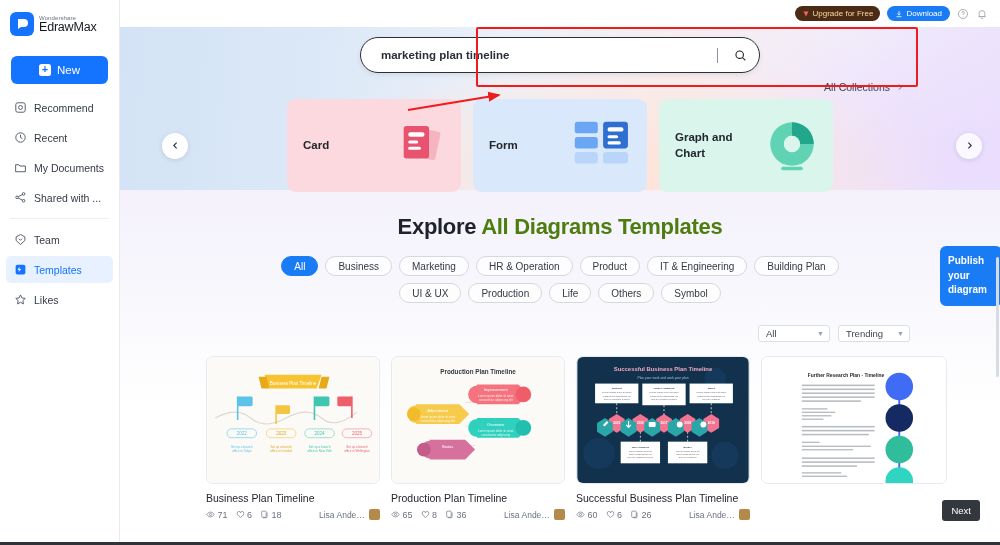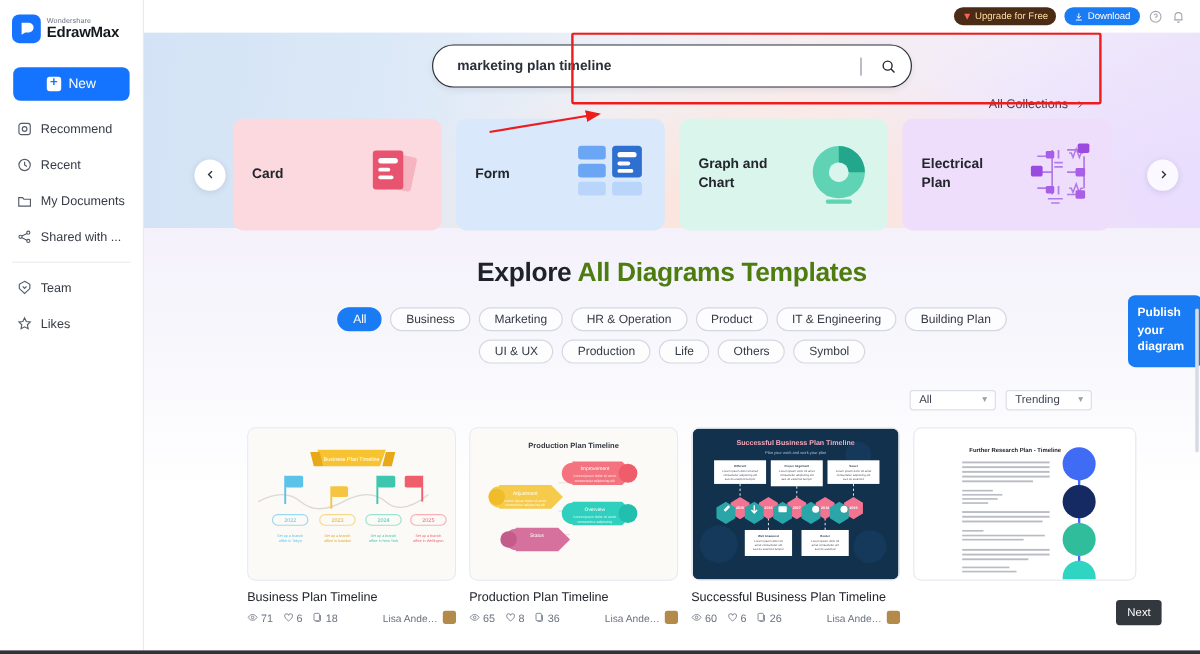--- a/index.html
+++ b/index.html
@@ -19,21 +19,21 @@
     display:flex; flex-direction:column; padding-top:6px;
     position:relative; z-index:20;
   }
   .brand { display:flex; align-items:center; gap:5px; padding:6px 0 6px 10px; }
   .brand-logo {
     width:24px; height:24px; border-radius:6px; background:#1673ff;
     display:flex; align-items:center; justify-content:center; flex:0 0 24px;
   }
   .brand-text { line-height:1.0; }
   .brand-sub { font-size:6px; color:#6a7180; letter-spacing:.1px; display:block; }
-  .brand-name { font-size:12.5px; font-weight:bold; color:#15181e; display:block; letter-spacing:-.2px; }
+  .brand-name { font-size:12.5px; font-weight:normal; color:#15181e; display:block; letter-spacing:-.2px; }
 
   .new-btn {
     margin:14px 11px 10px 11px; height:28px; border-radius:6px;
     background:#1473ff; color:#fff; font-size:11.5px;
     display:flex; align-items:center; justify-content:center; gap:6px; cursor:pointer;
   }
   .new-plus {
     width:12px; height:12px; border-radius:2.5px; background:#fff; color:#1473ff;
     font-size:11px; line-height:11px; text-align:center; font-weight:bold;
   }
@@ -181,21 +181,21 @@
     font-size:10.5px; color:#23262d; margin-top:8px;
     white-space:nowrap; overflow:hidden; text-overflow:ellipsis;
   }
   .tcard-meta { display:flex; align-items:center; gap:8px; margin-top:5px; font-size:9px; color:#6b7280; }
   .meta-item { display:flex; align-items:center; gap:2.5px; }
   .author { margin-left:auto; display:flex; align-items:center; gap:4px; }
   .author-name { font-size:8.5px; color:#6b7280; max-width:46px; overflow:hidden; text-overflow:ellipsis; white-space:nowrap; }
   .avatar { width:11px; height:11px; border-radius:2px; background:#b48a4a; display:block; }
 
   .next-tip {
-    position:absolute; right:32px; bottom:24px; z-index:16;
+    position:absolute; right:20px; bottom:24px; z-index:16;
     background:#33383f; color:#fff; font-size:9.5px;
     padding:5px 9px; border-radius:3px;
   }
 
   
   .bottom-strip { position:absolute; left:0; right:0; bottom:0; height:3px; background:#2f333a; z-index:30; }
   .scroll-col { position:absolute; right:0; top:27px; bottom:3px; width:4px; background:transparent; z-index:18; }
   .scroll-thumb { position:absolute; right:1px; top:230px; width:3px; height:120px; background:#d7dbe3; border-radius:2px; }
 </style>
 </head>
@@ -255,20 +255,27 @@
     <div class="nav-div"></div>
 
     <div class="nav-item">
       <svg class="nav-ico" viewBox="0 0 16 16" fill="none" stroke="#555d6b" stroke-width="1.2">
           <path d="M8 1.8l5.4 3v4.4L8 14.2 2.6 9.2V4.8z"></path>
           <path d="M6 7l2 2 2-2"></path>
         </svg>
       <span>Team</span>
     </div>
 
+    <div class="nav-item active">
+      <svg class="nav-ico" viewBox="0 0 16 16">
+          <rect x="2" y="2" width="12" height="12" rx="2.4" fill="#1473ff"></rect>
+          <path d="M6.6 4.6L4.4 8.4h2.1l-1.2 3.1 3.7-4.2H6.7z" fill="#fff"></path>
+        </svg>
+      <span>Templates</span>
+    </div>
 
     <div class="nav-item">
       <svg class="nav-ico" viewBox="0 0 16 16" fill="none" stroke="#555d6b" stroke-width="1.2">
           <path d="M8 2.4l1.8 3.7 4 .5-2.9 2.8.7 4L8 11.5 4.4 13.4l.7-4-2.9-2.8 4-.5z"></path>
         </svg>
       <span>Likes</span>
     </div>
   </aside>
 
   <main class="main">
@@ -361,39 +368,20 @@
               <svg width="58" height="58" viewBox="0 0 64 64">
                 <path d="M32 8a24 24 0 1 0 0 48 24 24 0 0 0 0-48zm0 15a9 9 0 1 1 0 18 9 9 0 0 1 0-18z" fill="#5fd3b4"></path>
                 <path d="M32 8a24 24 0 0 1 24 24H32z" fill="#23a78c"></path>
                 <circle cx="32" cy="32" r="9" fill="#d9f5ec"></circle>
                 <rect x="20" y="50" width="24" height="4" rx="2" fill="#5fd3b4"></rect>
                 <rect x="20" y="57" width="24" height="4" rx="2" fill="#5fd3b4"></rect>
               </svg>
             </span>
           </div>
 
-          <div class="cat-card" style="background:#eeddfb">
-            <span class="cat-label">Electrical Plan</span>
-            <span class="cat-art">
-              <svg width="62" height="62" viewBox="0 0 70 70" fill="none" stroke="#b07ae8" stroke-width="1.6">
-                <path d="M14 20h14M14 35h14M14 50h14M28 14v42M42 14h16M42 35h16M42 56h16M58 20v30"></path>
-                <path d="M34 22v-8M34 48v8M30 26h8M30 30h8"></path>
-                <path d="M44 17h2l1.6 4 3-8 3 8 1.6-4h2" stroke-width="1.4"></path>
-                <path d="M44 50h2l1.6 4 3-8 3 8 1.6-4h2" stroke-width="1.4"></path>
-                <path d="M24 60h14" stroke-width="1.4"></path>
-                  <path d="M27 64h8" stroke-width="1.4"></path>
-                <rect x="52" y="8" width="11" height="9" rx="1.6" fill="#9b4ae0" stroke="none"></rect>
-                <rect x="8" y="29" width="11" height="10" rx="1.6" fill="#9b4ae0" stroke="none"></rect>
-                <rect x="22" y="15" width="8" height="7" rx="1.4" fill="#a95ee6" stroke="none"></rect>
-                <rect x="22" y="48" width="8" height="7" rx="1.4" fill="#a95ee6" stroke="none"></rect>
-                <rect x="50" y="31" width="9" height="8" rx="1.4" fill="#a95ee6" stroke="none"></rect>
-                <rect x="50" y="52" width="9" height="8" rx="1.4" fill="#a95ee6" stroke="none"></rect>
-              </svg>
-            </span>
-          </div>
 
         </div>
 
         <div class="carousel-btn prev">
           <svg width="9" height="9" viewBox="0 0 16 16" fill="none" stroke="#2b2f38" stroke-width="2">
               <path d="M10 3L5 8l5 5"></path>
             </svg>
         </div>
         <div class="carousel-btn next">
           <svg width="9" height="9" viewBox="0 0 16 16" fill="none" stroke="#2b2f38" stroke-width="2">

